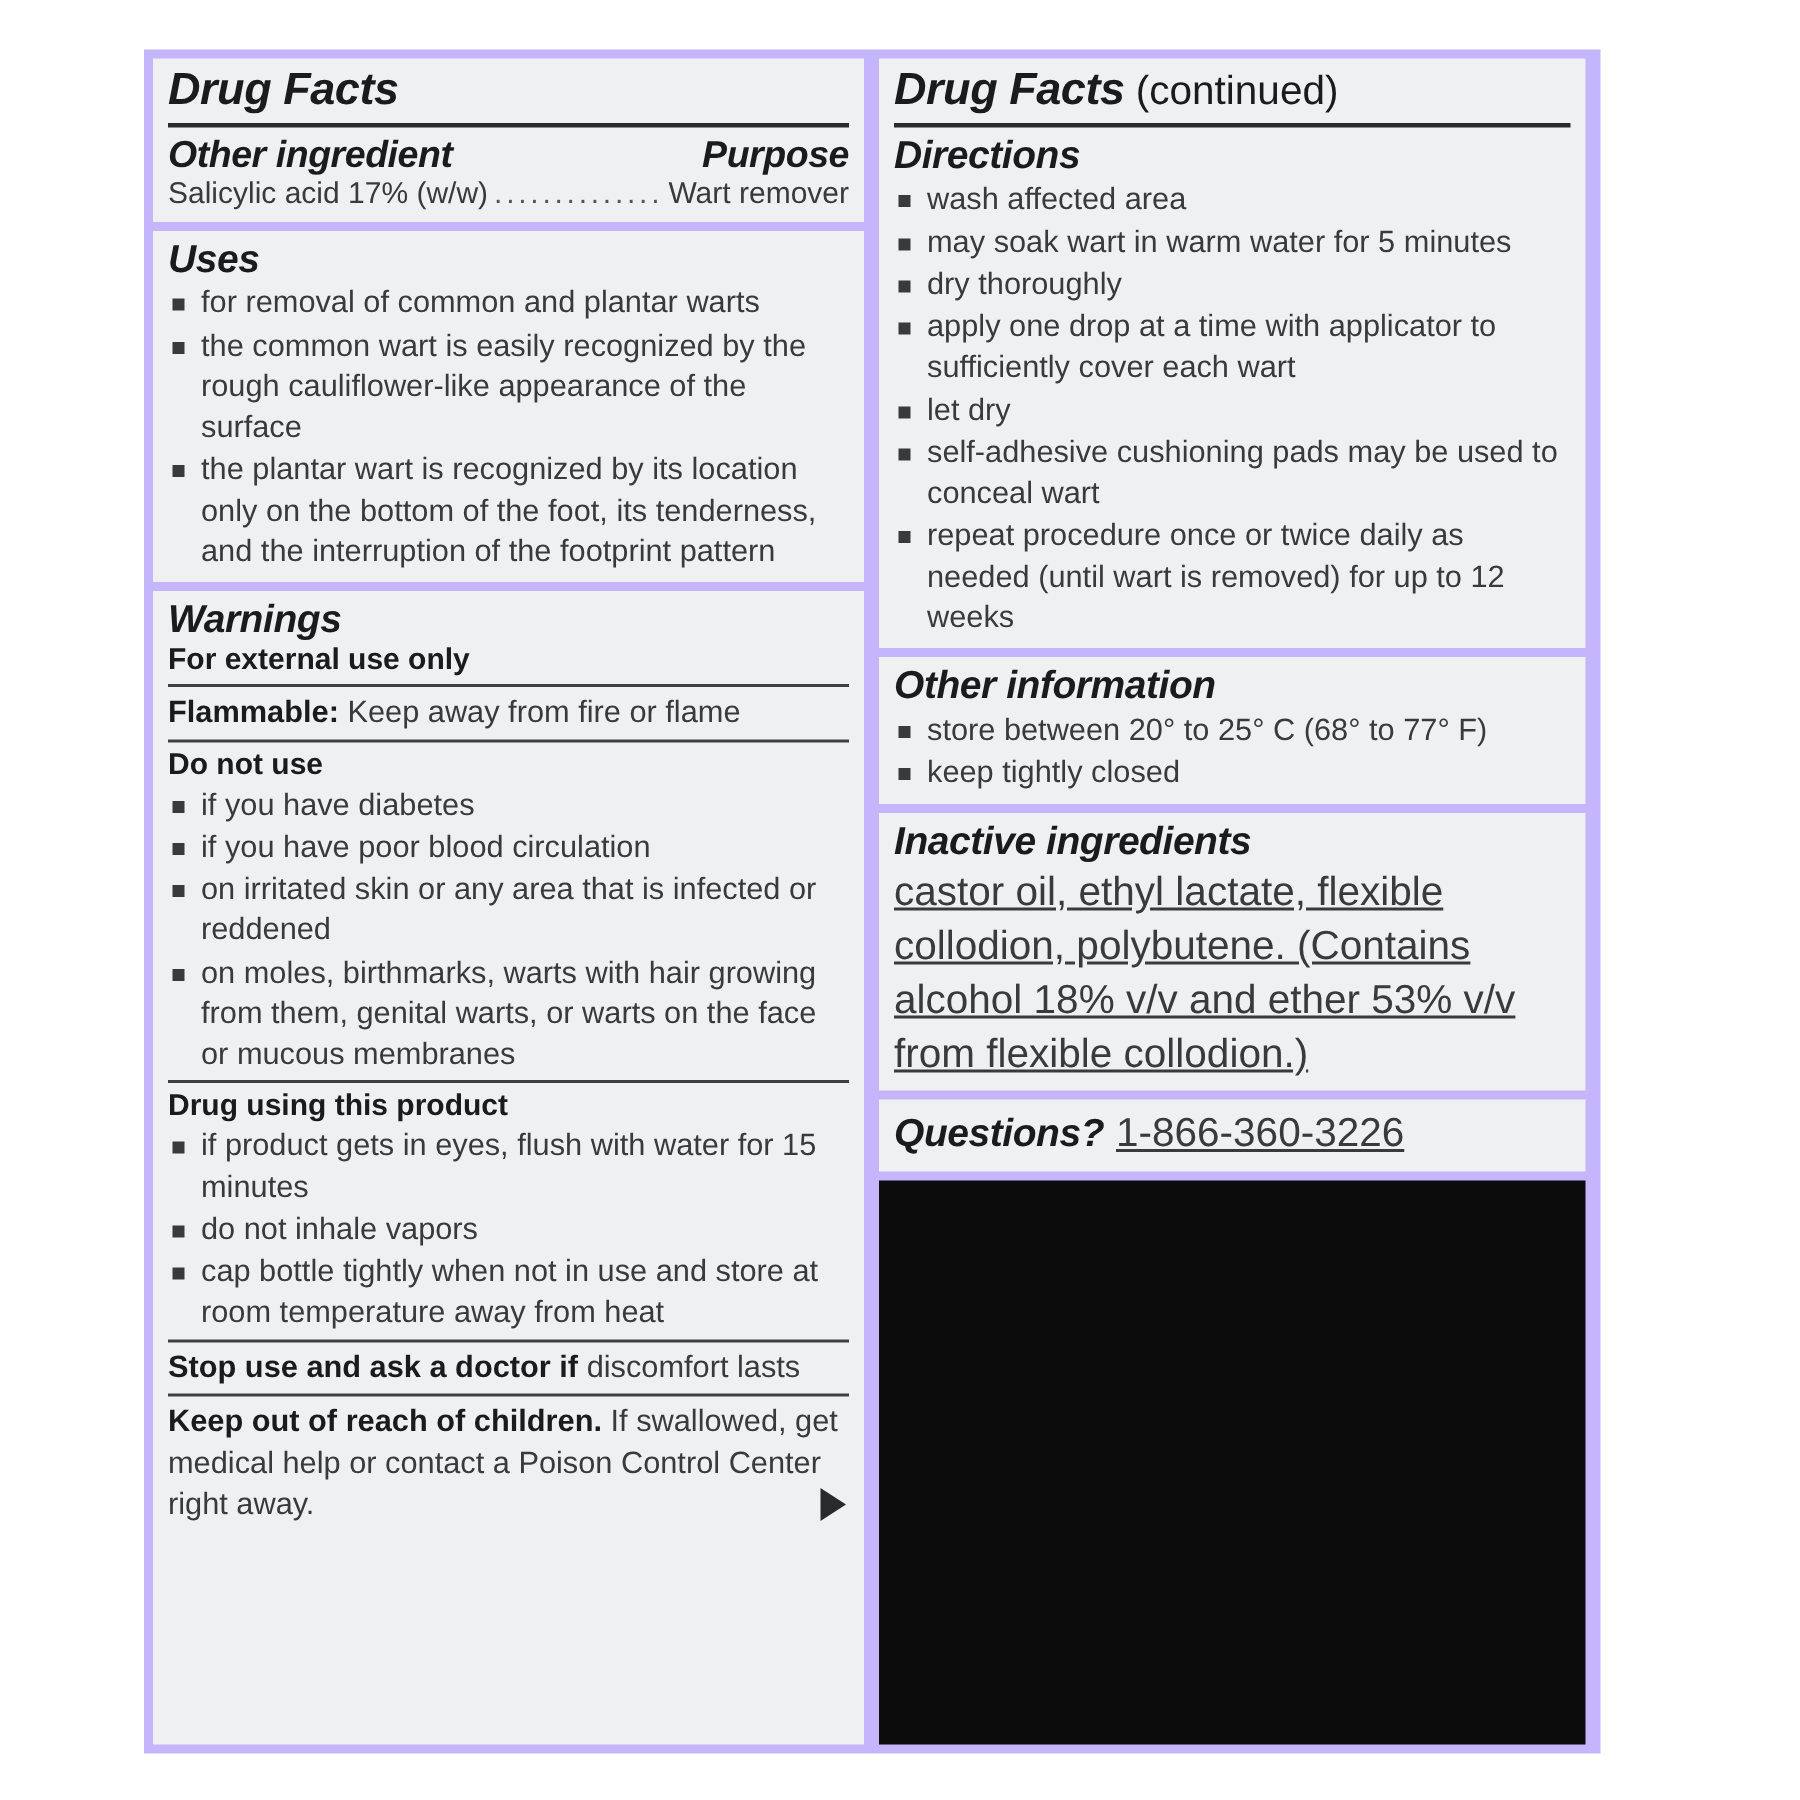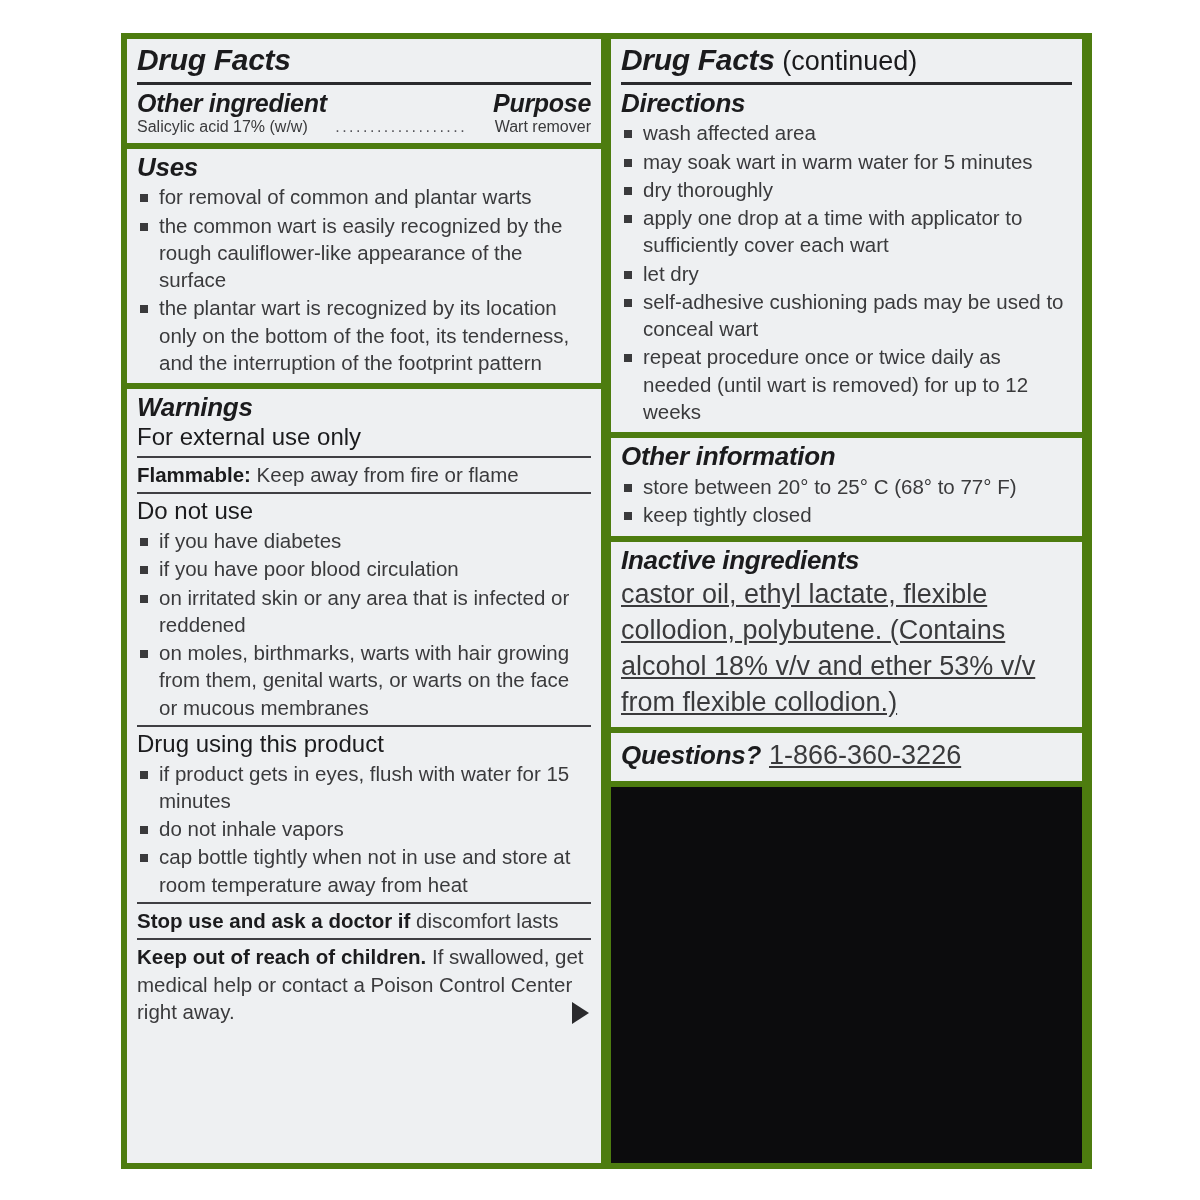--- a/index.html
+++ b/index.html
@@ -5,23 +5,23 @@
   * { box-sizing: border-box; margin: 0; padding: 0; }
   html, body {
     width: 1200px; height: 1200px;
     background: #ffffff;
     font-family: "Liberation Sans", sans-serif;
     overflow: hidden;
   }
 
   #label-frame {
     position: absolute;
-    left: 121px; top: 33px;
+    left: 96px; top: 33px;
     width: 971px; height: 1136px;
-    background: #4d7c0f;
+    background: #c4b5fd;
     padding: 6px;
   }
 
   .columns {
     display: flex;
     width: 100%; height: 100%;
     gap: 10px;
   }
   .col-left  { width: 474px; display: flex; flex-direction: column; gap: 6px; }
   .col-right { width: 471px; display: flex; flex-direction: column; gap: 6px; }
@@ -43,39 +43,39 @@
   .title .cont {
     font-weight: normal; font-style: normal;
     font-size: 27px; letter-spacing: 0;
   }
   .sec-head {
     font-weight: bold; font-style: italic;
     font-size: 26px; line-height: 1.15;
     color: #1b1b1d; letter-spacing: -0.3px;
   }
   .sub-head {
-    font-weight: normal; font-size: 24px;
+    font-weight: bold; font-size: 20px;
     line-height: 1.2; color: #1b1b1d;
   }
   .body-txt {
     font-size: 27px; line-height: 1.34;
     color: #3a3a3c;
     text-decoration: underline;
   }
   .run-in { font-size: 20.5px; line-height: 1.34; color: #3a3a3c; }
   .run-in b { color: #1b1b1d; font-weight: bold; margin-top: 31px; }
 
   .ai-row {
     display: flex; justify-content: space-between; align-items: baseline;
     font-weight: bold; font-style: italic;
     font-size: 25px; color: #1b1b1d; letter-spacing: -0.3px;
   }
   .ai-line {
     display: flex; justify-content: space-between; align-items: flex-start;
-    font-size: 16px; color: #3a3a3c; white-space: nowrap;
+    font-size: 20px; color: #3a3a3c; white-space: nowrap;
   }
   .dots { flex: 1 1 auto; overflow: hidden; margin: 0 4px;
           letter-spacing: 2.5px; color: #55555a; text-align: center; }
 
   ul.bl { list-style: none; }
   ul.bl li {
     position: relative; padding-left: 22px;
     font-size: 20.5px; line-height: 1.33; color: #3a3a3c;
     margin-top: 1px;
   }

